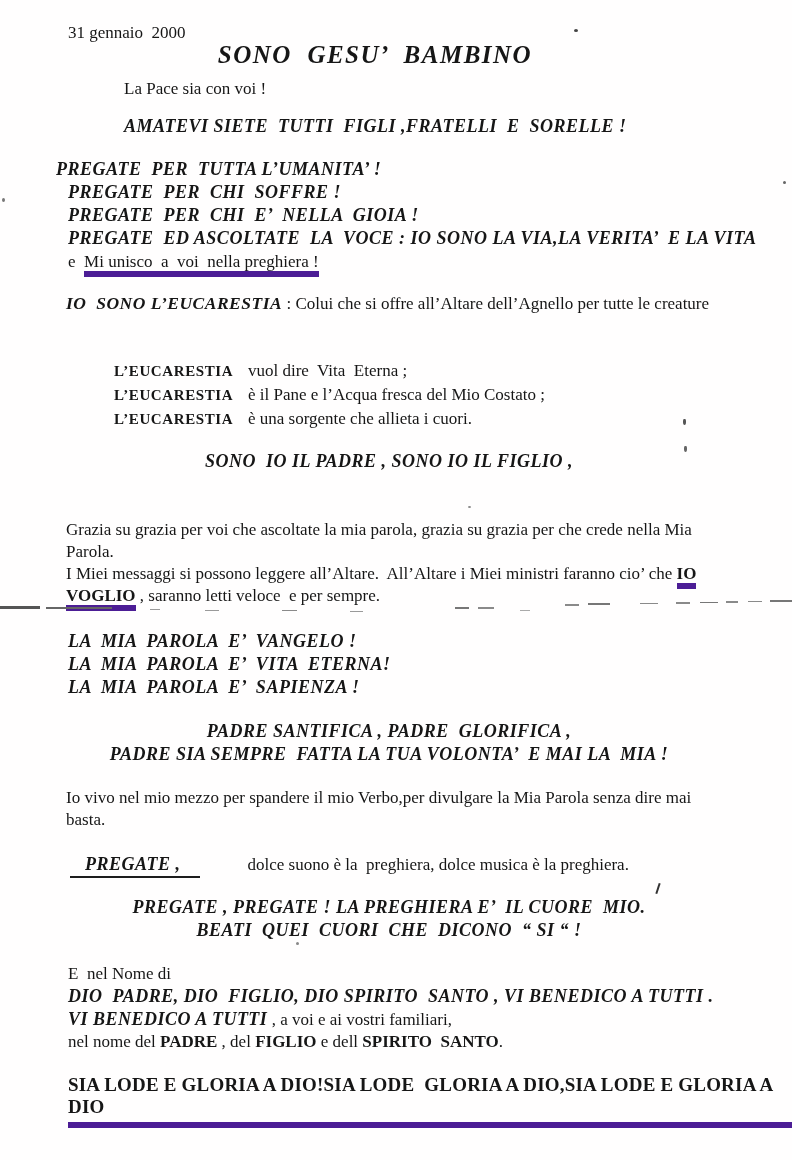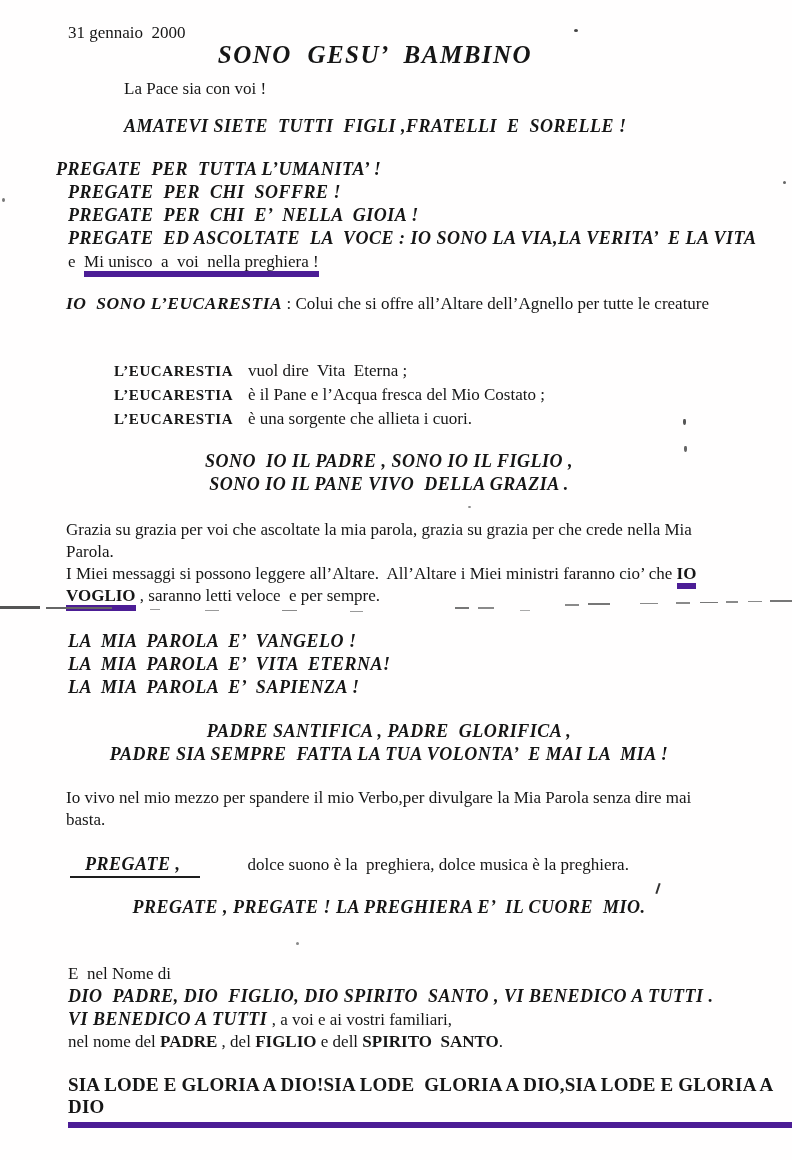--- a/index.html
+++ b/index.html
@@ -62,38 +62,38 @@
   <div class="line emph" style="left:68px; top:227px;">PREGATE  ED ASCOLTATE  LA  VOCE : IO SONO LA VIA,LA VERITA’  E LA VITA</div>
   <div class="line" style="left:68px; top:251px;"><span>e  </span><span class="u-span">Mi unisco  a  voi  nella preghiera !</span></div>
 
   <div class="line" style="left:66px; top:292px; width:712px;"><span class="emph" style="font-size:17.5px;">IO  SONO L’EUCARESTIA</span><span> : Colui che si offre all’Altare dell’Agnello per tutte le creature</span><br></div>
 
   <div class="line" style="left:66px; top:360px;"><span class="euc-label">L’EUCARESTIA</span><span>vuol dire  Vita  Eterna ;</span></div>
   <div class="line" style="left:66px; top:384px;"><span class="euc-label">L’EUCARESTIA</span><span>è il Pane e l’Acqua fresca del Mio Costato ;</span></div>
   <div class="line" style="left:66px; top:408px;"><span class="euc-label">L’EUCARESTIA</span><span>è una sorgente che allieta i cuori.</span></div>
 
   <div class="line center emph" style="top:450px;">SONO  IO IL PADRE , SONO IO IL FIGLIO ,</div>
-  <div class="line center emph" style="top:473px;">SONO IO IL PANE VIVO  DELLA GRAZIA .</div>
 
   <div class="line" style="left:66px; top:519px; width:700px;"><span>Grazia su grazia per voi che ascoltate la mia parola, grazia su grazia per che crede nella Mia</span><br><span>Parola.</span></div>
 
   <div class="line" style="left:66px; top:563px; width:712px;"><span>I Miei messaggi si possono leggere all’Altare.  All’Altare i Miei ministri faranno cio’ che </span><span class="bold u-span">IO</span><br><span class="bold u-span">VOGLIO</span><span> , saranno letti veloce  e per sempre.</span></div>
 
   <div class="line emph" style="left:68px; top:630px;">LA  MIA  PAROLA  E’  VANGELO !</div>
   <div class="line emph" style="left:68px; top:653px;">LA  MIA  PAROLA  E’  VITA  ETERNA!</div>
   <div class="line emph" style="left:68px; top:676px;">LA  MIA  PAROLA  E’  SAPIENZA !</div>
 
   <div class="line center emph" style="top:720px;">PADRE SANTIFICA , PADRE  GLORIFICA ,</div>
   <div class="line center emph" style="top:743px;">PADRE SIA SEMPRE  FATTA LA TUA VOLONTA’  E MAI LA  MIA !</div>
 
   <div class="line" style="left:66px; top:787px; width:700px;"><span>Io vivo nel mio mezzo per spandere il mio Verbo,per divulgare la Mia Parola senza dire mai</span><br><span>basta.</span></div>
 
   <div class="line" style="left:70px; top:853px;"><span class="pregate-label"> PREGATE , </span><span>dolce suono è la  preghiera, dolce musica è la preghiera.</span></div>
 
   <div class="line center emph" style="top:896px;">PREGATE , PREGATE ! LA PREGHIERA E’  IL CUORE  MIO.</div>
+  <div class="line center emph" style="top:919px;">BEATI  QUEI  CUORI  CHE  DICONO  “ SI “ !</div>
 
   <div class="line" style="left:68px; top:963px;">E  nel Nome di</div>
   <div class="line emph" style="left:68px; top:985px;">DIO  PADRE, DIO  FIGLIO, DIO SPIRITO  SANTO , VI BENEDICO A TUTTI .</div>
   <div class="line" style="left:68px; top:1008px;"><span class="emph">VI BENEDICO A TUTTI</span><span> , a voi e ai vostri familiari,</span></div>
   <div class="line" style="left:68px; top:1031px;"><span>nel nome del </span><span class="bold">PADRE</span><span> , del </span><span class="bold">FIGLIO</span><span> e dell </span><span class="bold">SPIRITO  SANTO</span><span>.</span></div>
 
   <div class="line" style="left:68px; top:1074px;"><span class="bold u-span" style="font-size:19px; letter-spacing:0.2px; display:inline-block; padding-bottom:4px;">SIA LODE E GLORIA A DIO!SIA LODE  GLORIA A DIO,SIA LODE E GLORIA A DIO</span></div>
 
   <div>
     <div class="dash" style="left:0px;   top:606px; width:40px; height:3px; background:#555;"></div>

